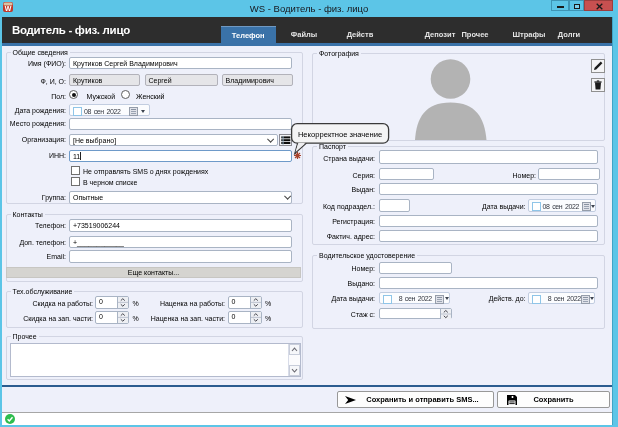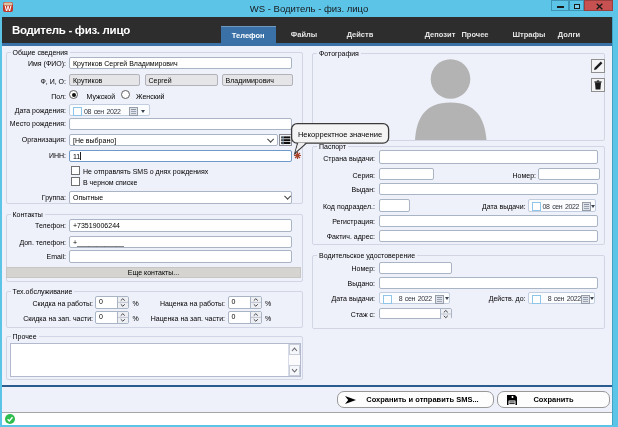--- a/index.html
+++ b/index.html
@@ -32,21 +32,21 @@
 .dcb { position:absolute; left:3px; top:2px; width:9px; height:9px; background:#fff; border:1px solid #8fc5e8; }
 .dtxt { position:absolute; left:14px; top:2.5px; font-size:7px; letter-spacing:-0.35px; word-spacing:1px; color:#333740; white-space:nowrap; }
 .dica { position:absolute; width:9px; height:9px; top:2px; background:#e0e2e9; border:1px solid #959daa; }
 .dica:before { content:""; position:absolute; left:1px; top:1px; width:5px; height:1px; background:#8a93a2; box-shadow:0 2px 0 #9aa3b2, 0 4px 0 #9aa3b2; }
 .darr { position:absolute; top:4.5px; width:0; height:0; border-left:2.8px solid transparent; border-right:2.8px solid transparent; border-top:3.5px solid #3c4350; }
 .spinbox { position:absolute; background:#fff; border:1px solid #a9b4c4; border-radius:2px; font-size:7px; padding:1px 0 0 3px; }
 .spin { position:absolute; width:11px; background:#f1f3f7; border-left:1px solid #a9b4c4; }
 
 #sep { position:absolute; left:2px; top:384.5px; width:609.5px; height:2px; background:#2b5c8f; }
 #btnbar { position:absolute; left:2px; top:386.5px; width:609.5px; height:25px; background:#eef0fa; }
-.bbtn { position:absolute; top:4.5px; height:17px; background:#fdfdfd; border:1px solid #989898; border-radius:7px; font-size:7.5px; font-weight:bold; color:#000; text-align:center; line-height:15px; }
+.bbtn { position:absolute; top:4.5px; height:17px; background:#fdfdfd; border:1px solid #989898; border-radius:2px; font-size:7.5px; font-weight:bold; color:#000; text-align:center; line-height:15px; }
 #status { position:absolute; left:2px; top:411.5px; width:609.5px; height:13px; background:#fff; border-top:1px solid #a6a6a6; }
 </style></head>
 <body>
 <div id="win">
 
   <svg class="abs" style="left:3px;top:2px" width="10" height="10" viewBox="0 0 10 10">
       <rect x="0" y="0" width="10" height="10" rx="2" fill="#c0392b"></rect>
       <rect x="0.5" y="0.5" width="9" height="3" rx="1.5" fill="#d8c3a5"></rect>
       <text x="5" y="8.5" font-size="7" font-weight="bold" fill="#fff" text-anchor="middle" font-family="Liberation Sans">W</text>
     </svg>

